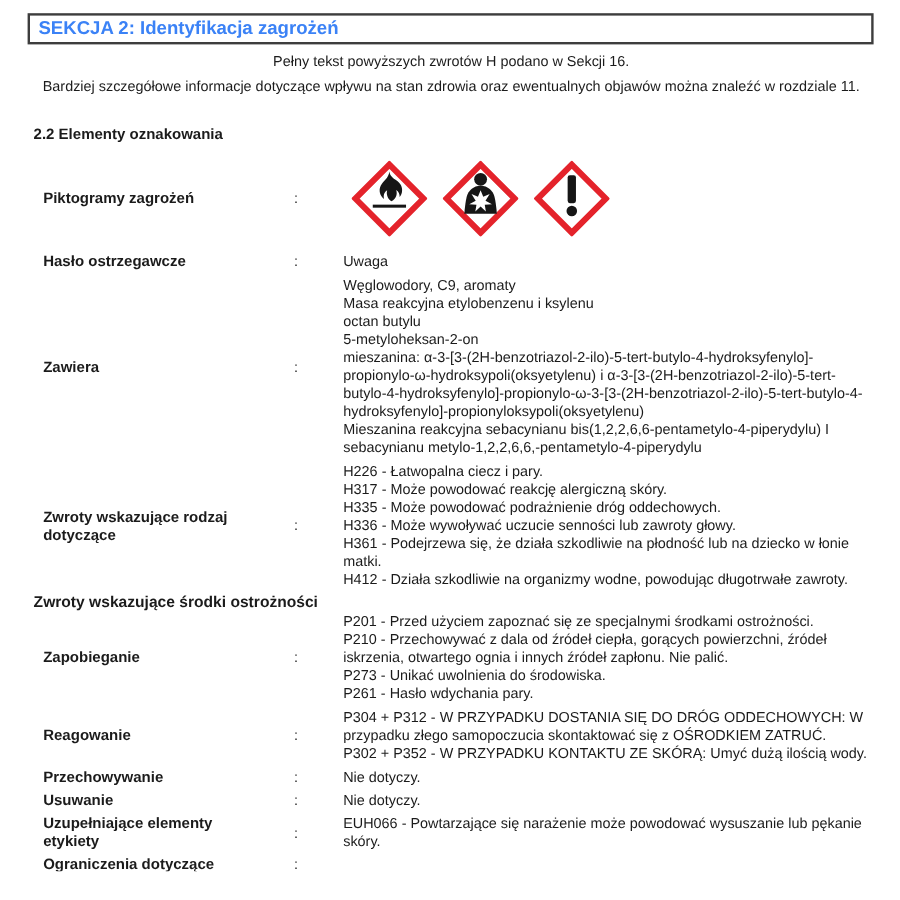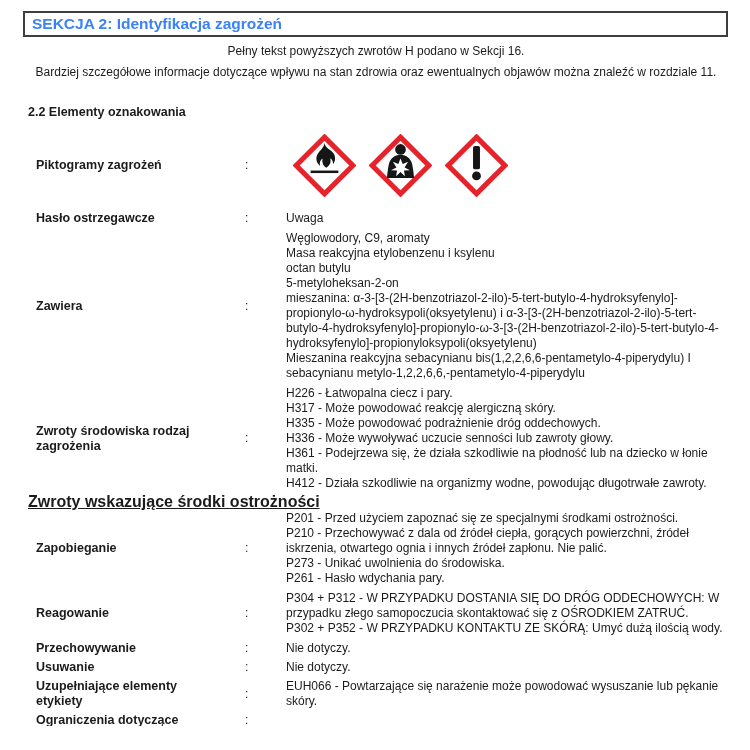--- a/index.html
+++ b/index.html
@@ -18,22 +18,21 @@
   .row{display:flex;align-items:center;line-height:15px;margin:0 0 5px 0;gap:28px;}
   .row .label{flex:none;width:181px;margin-left:36px;font-weight:bold;font-size:12.5px;}
   .row .colon{flex:none;width:13px;text-align:left;}
   .row .value{flex:1;margin-right:23px;}
   .value .vline{margin:0;}
   .picto-row{margin-top:4px;margin-bottom:5px;}
   .pictos{display:flex;gap:13px;padding-left:7px;}
   .pictos svg{display:block;}
   .mt-gap{margin-top:14px;}
   .precaution-heading{
-    margin:3px 0 2px 28px;font-weight:bold;font-size:16px;line-height:15px;
-    text-decoration:underline;
+    margin:3px 0 2px 28px;font-weight:bold;font-size:13px;line-height:15px;
   }
   .hazard-row{margin-bottom:3px;}
   .tight{margin-bottom:4px;}
   .clip-row{height:13px;overflow:hidden;}
 </style>
 </head>
 <body>
 
 <div>
 
@@ -84,21 +83,21 @@
       <div class="vline">Węglowodory, C9, aromaty</div>
       <div class="vline">Masa reakcyjna etylobenzenu i ksylenu</div>
       <div class="vline">octan butylu</div>
       <div class="vline">5-metyloheksan-2-on</div>
       <div class="vline">mieszanina: α-3-[3-(2H-benzotriazol-2-ilo)-5-tert-butylo-4-hydroksyfenylo]-propionylo-ω-hydroksypoli(oksyetylenu) i α-3-[3-(2H-benzotriazol-2-ilo)-5-tert-butylo-4-hydroksyfenylo]-propionylo-ω-3-[3-(2H-benzotriazol-2-ilo)-5-tert-butylo-4-hydroksyfenylo]-propionyloksypoli(oksyetylenu)</div>
       <div class="vline">Mieszanina reakcyjna sebacynianu bis(1,2,2,6,6-pentametylo-4-piperydylu) I sebacynianu metylo-1,2,2,6,6,-pentametylo-4-piperydylu</div>
     </div>
   </div>
 
   <div class="row hazard-row">
-    <div class="label">Zwroty środowiska rodzaj zagrożenia</div>
+    <div class="label">Zwroty wskazujące rodzaj dotyczące</div>
     <div class="colon">:</div>
     <div class="value">
       <div class="vline">H226 - Łatwopalna ciecz i pary.</div>
       <div class="vline">H317 - Może powodować reakcję alergiczną skóry.</div>
       <div class="vline">H335 - Może powodować podrażnienie dróg oddechowych.</div>
       <div class="vline">H336 - Może wywoływać uczucie senności lub zawroty głowy.</div>
       <div class="vline">H361 - Podejrzewa się, że działa szkodliwie na płodność lub na dziecko w łonie matki.</div>
       <div class="vline">H412 - Działa szkodliwie na organizmy wodne, powodując długotrwałe zawroty.</div>
     </div>
   </div>

